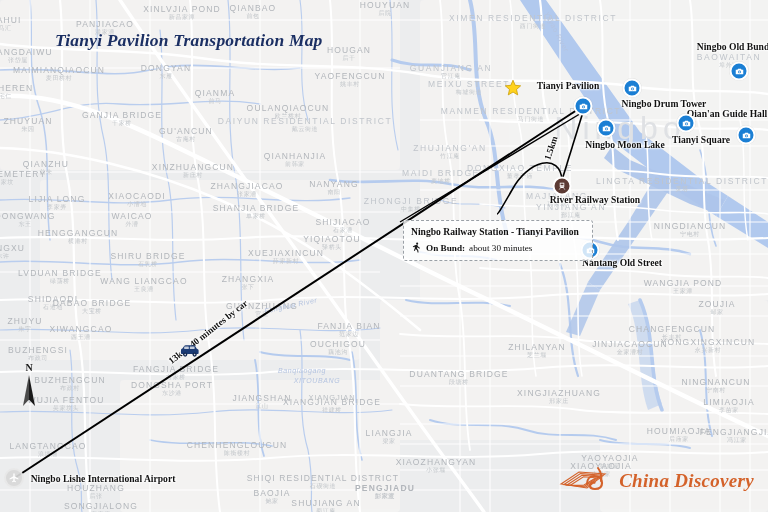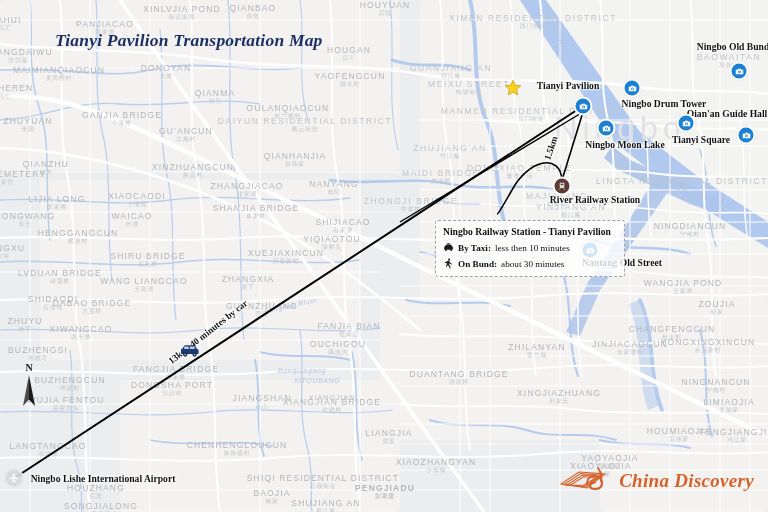--- a/index.html
+++ b/index.html
@@ -159,21 +159,20 @@
   
   #info-box {
     position:absolute;
     left: 403px; top: 220px;
     width: 190px;
     background: rgba(255,255,255,0.80);
     border: 1px dashed #9aa0a6;
     border-radius: 3px;
     padding: 5px 7px 7px 7px;
     box-sizing:border-box;
-    margin-left:32px;
   }
   #info-box .ib-title {
     font-family:"Liberation Serif",serif;
     font-weight:bold;
     font-size:9.6px;
     color:#111;
     margin-bottom:5px;
     white-space:nowrap;
   }
   #info-box .ib-row {
@@ -578,30 +577,20 @@
   <div class="airport-marker" style="left:14px; top:478px;">
     <svg viewBox="0 0 24 24" xmlns="http://www.w3.org/2000/svg">
       <path d="M12 2.4c.9 0 1.4.8 1.4 1.8v4.4l7.4 4.3v2l-7.4-2.2v4.3l2.4 1.7v1.6L12 19.3l-3.8 1v-1.6l2.4-1.7v-4.3L3.2 14.9v-2l7.4-4.3V4.2c0-1 .5-1.8 1.4-1.8z" fill="#ffffff"></path>
     </svg>
   </div>
   <div class="poi-label" style="left:103px; top:473px;">Ningbo Lishe International Airport</div>
 
   <div id="info-box">
     <div class="ib-title">Ningbo Railway Station - Tianyi Pavilion</div>
 
-    <div class="ib-row">
-      <svg viewBox="0 0 24 24" xmlns="http://www.w3.org/2000/svg">
-        <path d="M2.5 16v-4c0-1 .6-1.7 1.6-2l2-3.4c.4-.7 1-1.1 1.8-1.1h8.2c.8 0 1.5.4 1.9 1.1l2 3.4c1 .3 1.6 1 1.6 2v4c0 .6-.4 1-1 1h-17c-.6 0-1.1-.4-1.1-1z" fill="#1a1a1a"></path>
-        <circle cx="6.4" cy="17.4" r="2" fill="#1a1a1a"></circle>
-        <circle cx="17.6" cy="17.4" r="2" fill="#1a1a1a"></circle>
-        <rect x="9" y="2.6" width="6" height="2.4" rx="0.6" fill="#1a1a1a"></rect>
-      </svg>
-      <span class="ib-mode">By Taxi:</span>
-      <span class="ib-val">less then 10 minutes</span>
-    </div>
 
     <div class="ib-row">
       <svg viewBox="0 0 24 24" xmlns="http://www.w3.org/2000/svg">
         <circle cx="13.4" cy="3.6" r="2.3" fill="#1a1a1a"></circle>
         <path d="M12.2 6.6c1.2-.2 2.3.4 2.8 1.5l1.3 2.9 3.2 1.6-.9 1.9-3.6-1.7-1-2-.9 3.6 2.6 3.1.8 5.2-2.2.3-.8-4.4-3.2-3.4-2 4.3-2-1 2.2-5.5-.6-2.8-2.8 1.5-1.2-1.9 3.6-2.3c.9-.5 1.6-.7 2.7-.9z" fill="#1a1a1a"></path>
       </svg>
       <span class="ib-mode">On Bund:</span>
       <span class="ib-val">about 30 minutes</span>
     </div>
   </div>

